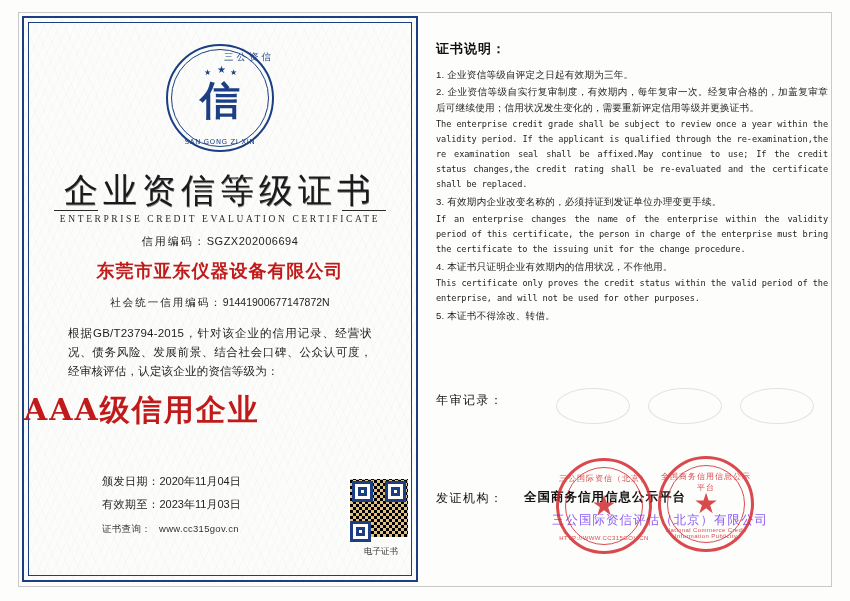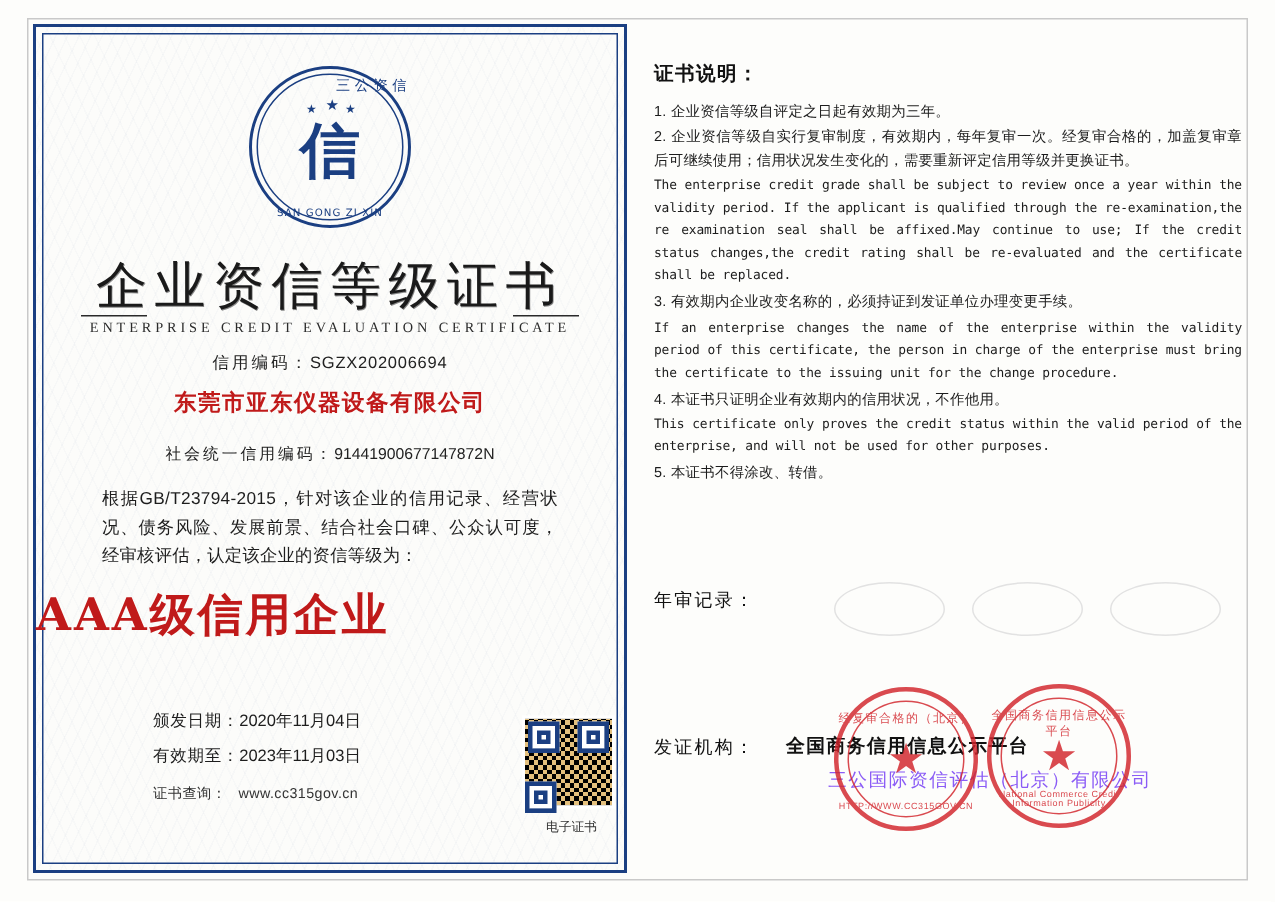--- a/index.html
+++ b/index.html
@@ -152,21 +152,21 @@
   .credit-no .value { font-family: "Liberation Sans", sans-serif; }
 
   
   .company-name {
     position: absolute;
     left: 0; right: 0; top: 241px;
     text-align: center;
     color: #c01a1a;
     font-family: "DejaVu Serif", serif;
     font-weight: bold;
-    font-size: 15px;
+    font-size: 18px;
     letter-spacing: 1px;
   }
 
   
   .usci {
     position: absolute;
     left: 0; right: 0; top: 278px;
     text-align: center;
     font-size: 10.5px;
     color: #222;
@@ -439,21 +439,21 @@
   <div class="annual-slot a1"></div>
   <div class="annual-slot a2"></div>
   <div class="annual-slot a3"></div>
 
   <div class="issuer-label">发证机构：</div>
   <div class="issuer-line1">全国商务信用信息公示平台</div>
   <div class="issuer-line2">三公国际资信评估（北京）有限公司</div>
 
   <div class="seal s-left">
     <div class="seal-inner"></div>
-    <div class="seal-top">经复审合格的（北京）</div>
+    <div class="seal-top">三公国际资信（北京）</div>
     <div class="seal-star">★</div>
     <div class="seal-bottom">HTTP://WWW.CC315GOV.CN</div>
   </div>
 
   <div class="seal s-right">
     <div class="seal-inner"></div>
     <div class="seal-top">全国商务信用信息公示平台</div>
     <div class="seal-star">★</div>
     <div class="seal-bottom">National Commerce Credit Information Publicity</div>
   </div>

